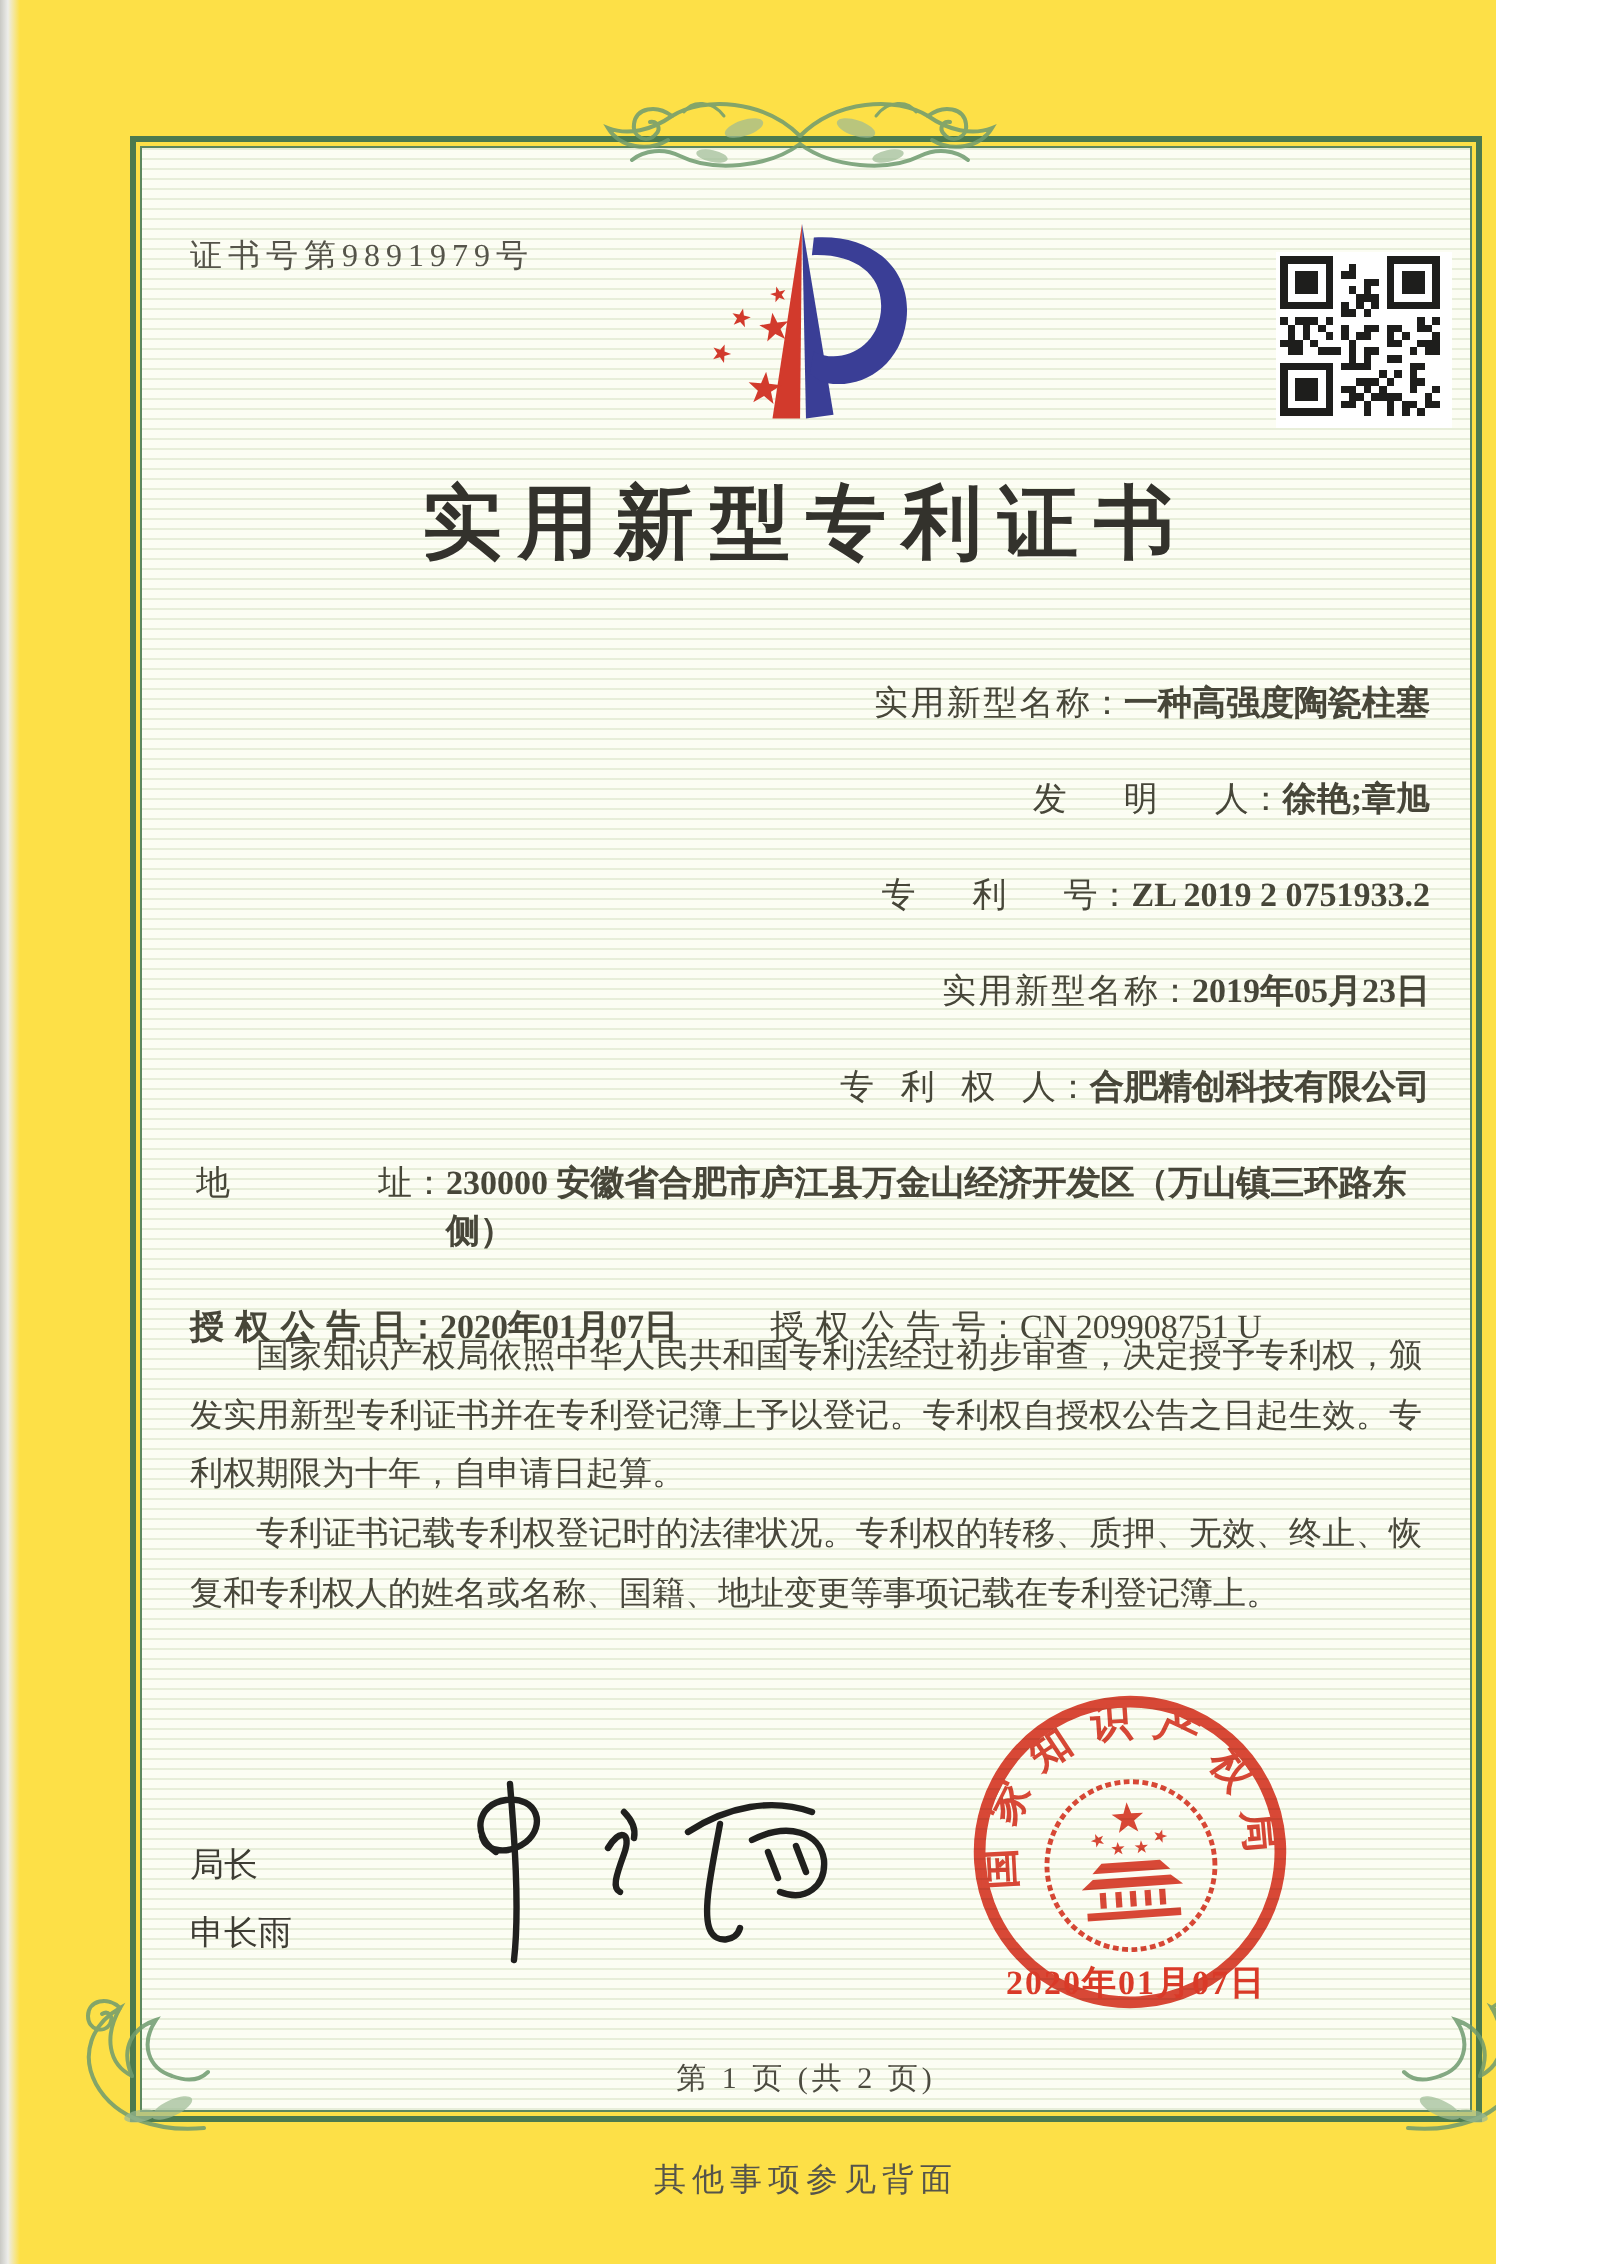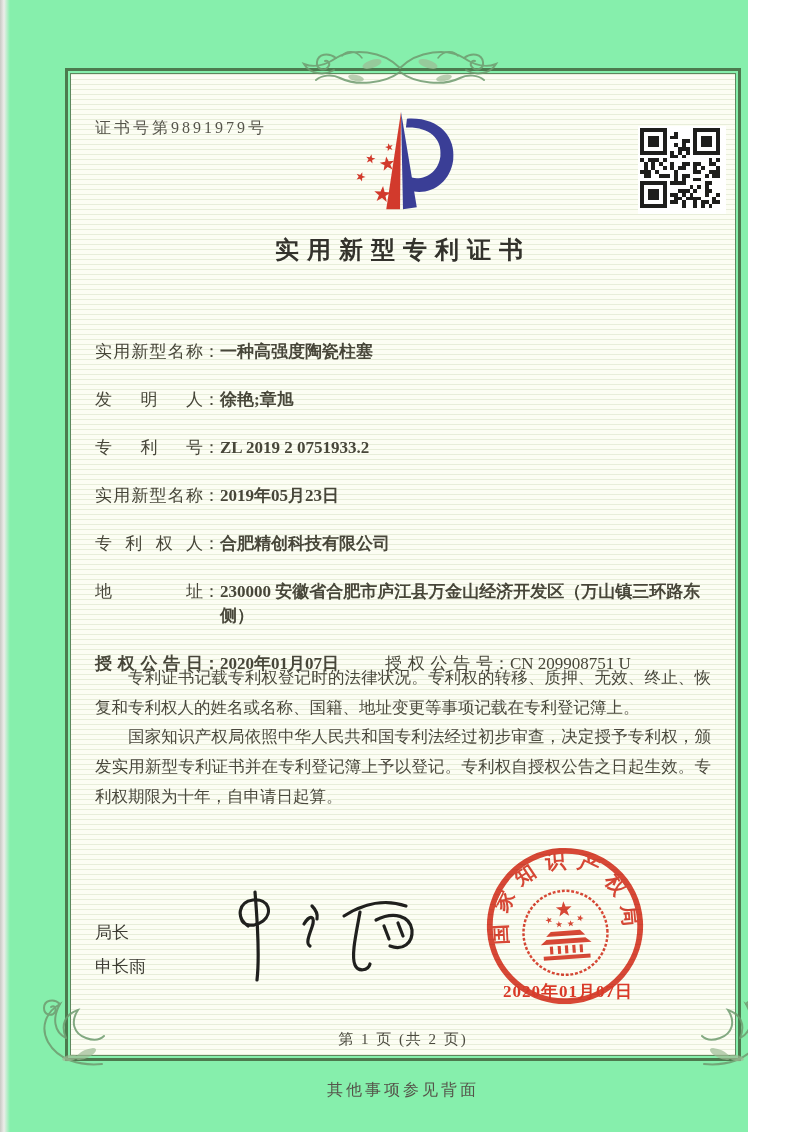--- a/index.html
+++ b/index.html
@@ -1,38 +1,38 @@
 <!DOCTYPE html>
 <html><head>
 <meta charset="utf-8">
 <style>
   html,body{margin:0;padding:0;}
   body{width:800px;height:1132px;background:#ffffff;font-family:"Liberation Serif","DejaVu Serif",serif;}
-  .page{position:relative;width:748px;height:1132px;background:#86efac;overflow:hidden;}
+  .page{position:relative;width:748px;height:1132px;background:#fde047;overflow:hidden;}
   .scan-edge{position:absolute;left:0;top:0;width:10px;height:1132px;
     background:linear-gradient(90deg,#c9c9c4,#ededea 40%,rgba(255,255,255,0));}
   
   .frame-outer{position:absolute;left:65px;top:68px;width:676px;height:993px;
     border:3px solid #4c7a4e;box-sizing:border-box;}
   .frame-inner{position:absolute;left:2px;top:2px;right:2px;bottom:2px;
     border:1px solid #5d875e;
     background:
       repeating-linear-gradient(180deg, rgba(178,199,150,0.28) 0 1px, rgba(0,0,0,0) 1px 5px),
       #fcfdf3;}
   .ornament{position:absolute;color:#6f9b6f;}
   .ornament svg{display:block;}
   
   .cert-no{position:absolute;left:95px;top:118px;font-size:16px;letter-spacing:3px;color:#55544a;}
   .logo{position:absolute;left:338px;top:106px;width:128px;height:118px;}
   .qr{position:absolute;left:638px;top:126px;width:84px;height:84px;background:#fff;padding:2px;}
   .title{position:absolute;left:65px;top:234px;width:676px;text-align:center;
-    font-size:24px;font-weight:bold;letter-spacing:8px;color:#33322c;}
+    font-size:40px;font-weight:bold;letter-spacing:8px;color:#33322c;}
   
   .fields{position:absolute;left:95px;top:340px;width:620px;font-size:17px;color:#474639;}
-  .field-row{display:flex;line-height:24px;margin-bottom:24px;}
+  .field-row{display:flex;line-height:24px;margin-bottom:24px;justify-content:flex-end;}
   .field-label{display:inline-block;width:108px;text-align:justify;text-align-last:justify;flex:none;}
   .field-colon{flex:none;}
   .field-value{max-width:492px;font-weight:bold;}
   .grant-row{display:flex;line-height:24px;}
   .grant-left{flex:none;width:290px;display:flex;font-weight:bold;}
   .grant-right{display:flex;align-items:flex-end;}
   
   .body-text{position:absolute;left:95px;top:663px;width:616px;font-size:16.5px;
     line-height:1.8;color:#49483c;text-align:justify;}
   .body-text p{margin:0;text-indent:2em;}
@@ -381,22 +381,22 @@
       </span>
       <span class="grant-right">
         <span class="field-label">授权公告号</span>
           <span>：</span>
         <span>CN 209908751 U</span>
       </span>
     </div>
   </div>
 
   <div class="body-text">
+    <p>国家知识产权局依照中华人民共和国专利法经过初步审查，决定授予专利权，颁发实用新型专利证书并在专利登记簿上予以登记。专利权自授权公告之日起生效。专利权期限为十年，自申请日起算。</p>
     <p>专利证书记载专利权登记时的法律状况。专利权的转移、质押、无效、终止、恢复和专利权人的姓名或名称、国籍、地址变更等事项记载在专利登记簿上。</p>
-    <p>国家知识产权局依照中华人民共和国专利法经过初步审查，决定授予专利权，颁发实用新型专利证书并在专利登记簿上予以登记。专利权自授权公告之日起生效。专利权期限为十年，自申请日起算。</p>
   </div>
 
   <div class="signer">
     <div>局长</div>
     <div>申长雨</div>
   </div>
 
   <div class="signature">
     <svg width="210" height="100" viewBox="0 0 210 100">
       <g fill="none" stroke="#20201e" stroke-width="3.2" stroke-linecap="round" stroke-linejoin="round">

